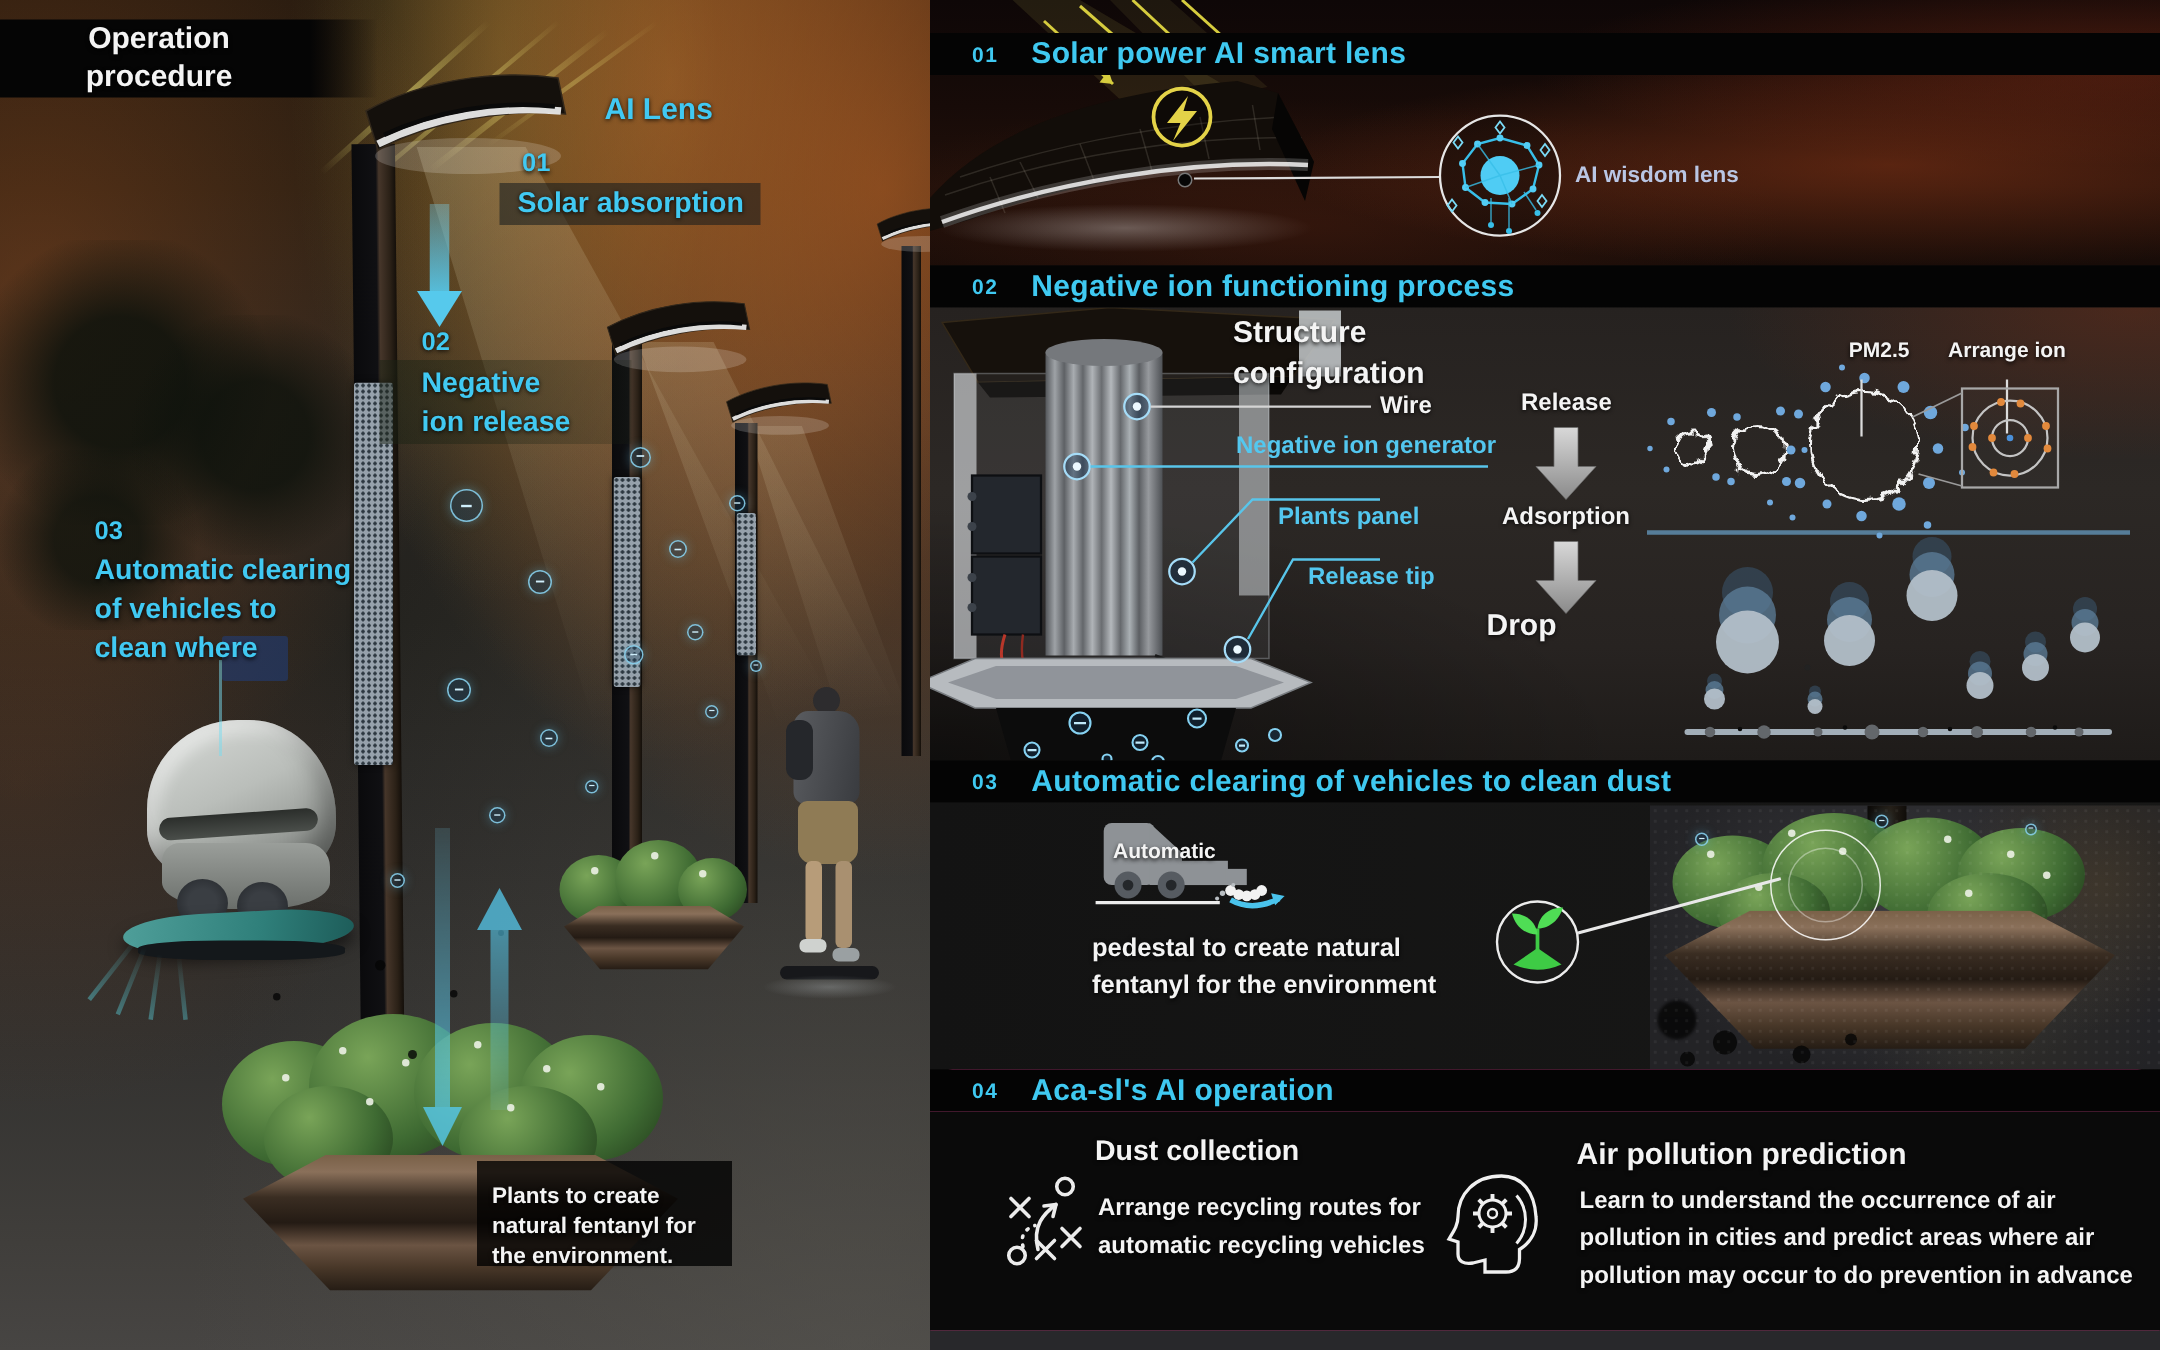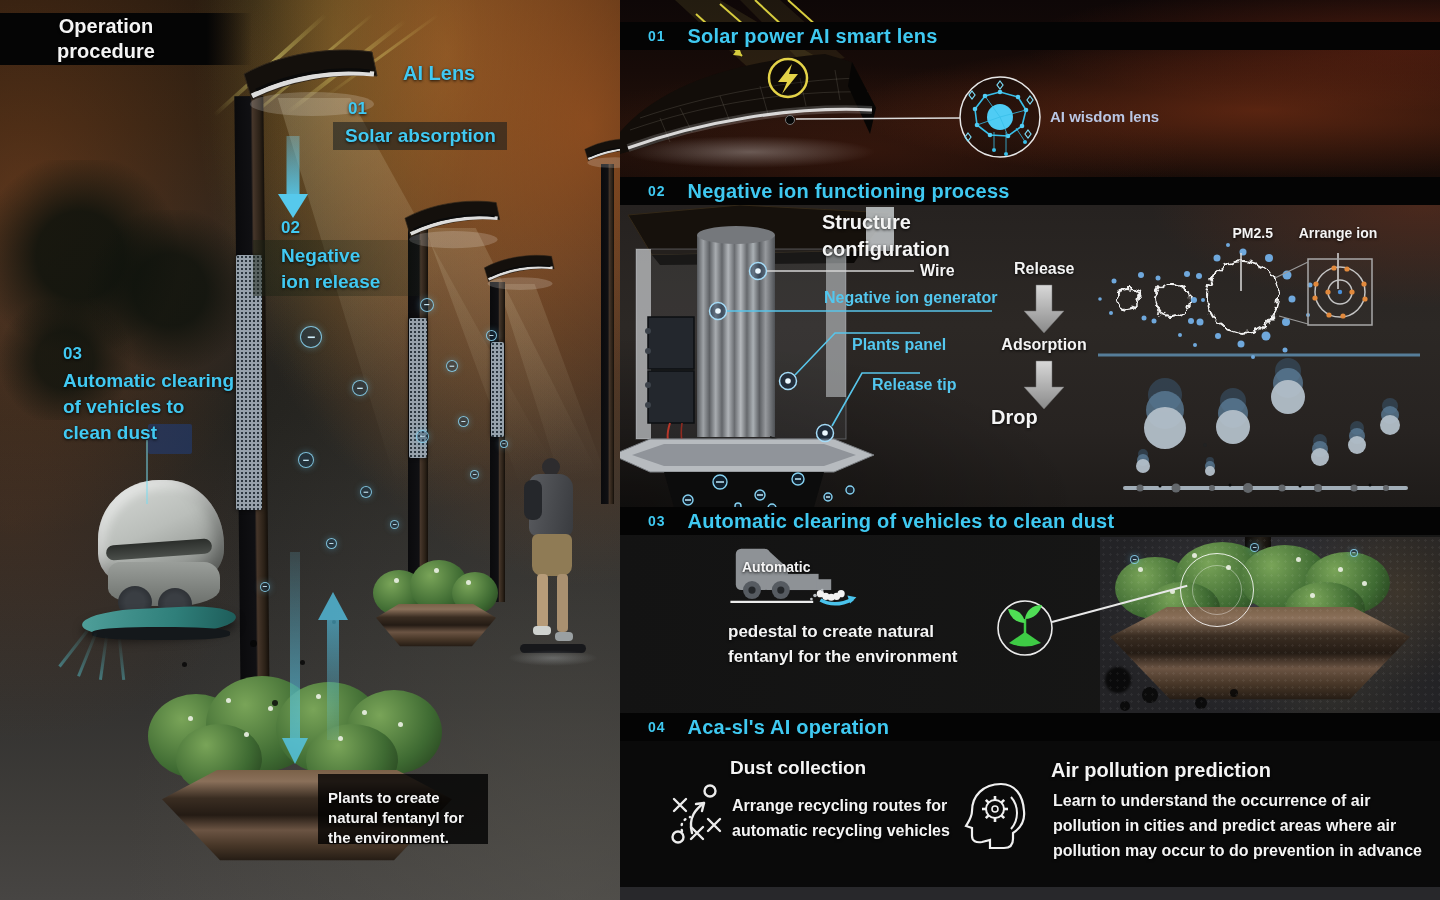--- a/index.html
+++ b/index.html
@@ -221,21 +221,21 @@
     </div>
     <div class="abs cy-txt" style="left:281px;top:218px;font-size:17px">02</div>
     <div class="abs" style="left:253px;top:240px;width:168px;height:56px;background:linear-gradient(90deg,rgba(26,34,20,.5),rgba(26,34,20,.2));padding:3px 0 0 28px">
       <div class="cy-txt" style="font-size:19px;line-height:26px">Negative</div>
       <div class="cy-txt" style="font-size:19px;line-height:26px">ion release</div>
     </div>
     <div class="abs cy-txt" style="left:63px;top:344px;font-size:17px">03</div>
     <div class="abs" style="left:63px;top:368px">
       <div class="cy-txt" style="font-size:19px;line-height:26px">Automatic clearing</div>
       <div class="cy-txt" style="font-size:19px;line-height:26px">of vehicles to</div>
-      <div class="cy-txt" style="font-size:19px;line-height:26px">clean dust</div>
+      <div class="cy-txt" style="font-size:19px;line-height:26px">clean where</div>
     </div>
     <div class="abs" style="left:318px;top:774px;width:170px;height:70px;background:rgba(0,0,0,.78);padding:14px 10px">
       <div class="w-txt" style="font-size:15px;line-height:20px">Plants to create</div>
       <div class="w-txt" style="font-size:15px;line-height:20px">natural fentanyl for</div>
       <div class="w-txt" style="font-size:15px;line-height:20px">the environment.</div>
     </div>
   </div>
 
   <div id="right-panel" class="abs">
 

